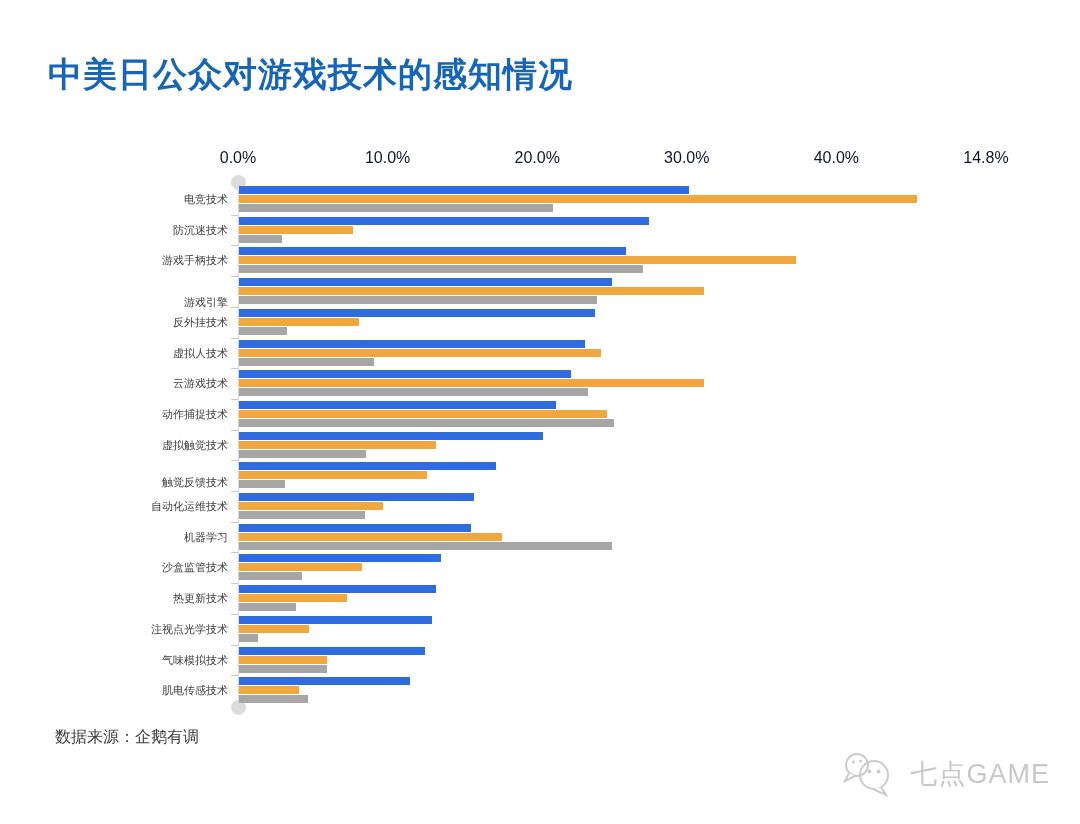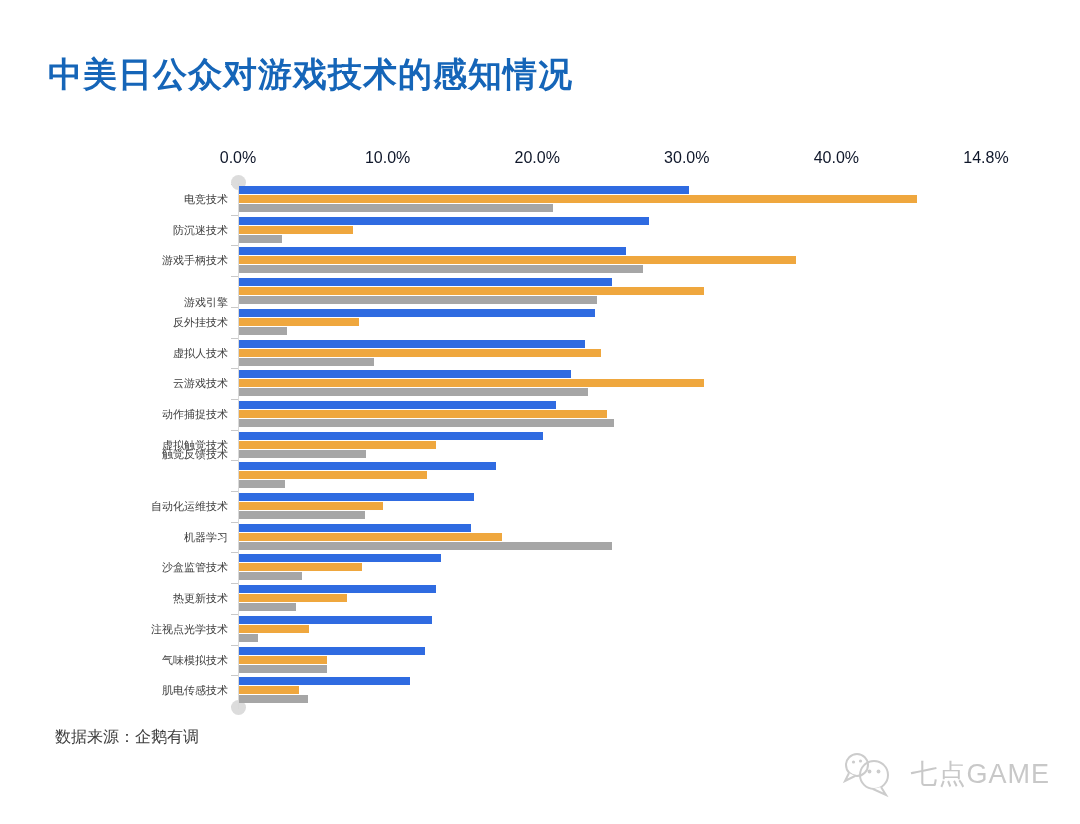--- a/index.html
+++ b/index.html
@@ -65,21 +65,21 @@
   <div id="cats">
       <div class="cat" style="top: 188px;">电竞技术</div>
       <div class="cat" style="top: 218.7px;">防沉迷技术</div>
       <div class="cat" style="top: 249.4px;">游戏手柄技术</div>
       <div class="cat" style="top: 291px;">游戏引擎</div>
       <div class="cat" style="top: 310.8px;">反外挂技术</div>
       <div class="cat" style="top: 341.5px;">虚拟人技术</div>
       <div class="cat" style="top: 372.2px;">云游戏技术</div>
       <div class="cat" style="top: 402.9px;">动作捕捉技术</div>
       <div class="cat" style="top: 433.6px;">虚拟触觉技术</div>
-      <div class="cat" style="top: 443px;">触觉反馈技术</div>
+      <div class="cat" style="top: 471px;">触觉反馈技术</div>
       <div class="cat" style="top: 495px;">自动化运维技术</div>
       <div class="cat" style="top: 525.7px;">机器学习</div>
       <div class="cat" style="top: 556.4px;">沙盒监管技术</div>
       <div class="cat" style="top: 587.1px;">热更新技术</div>
       <div class="cat" style="top: 617.8px;">注视点光学技术</div>
       <div class="cat" style="top: 648.5px;">气味模拟技术</div>
       <div class="cat" style="top: 679.2px;">肌电传感技术</div>
     </div>
 
   <div id="ticks">

